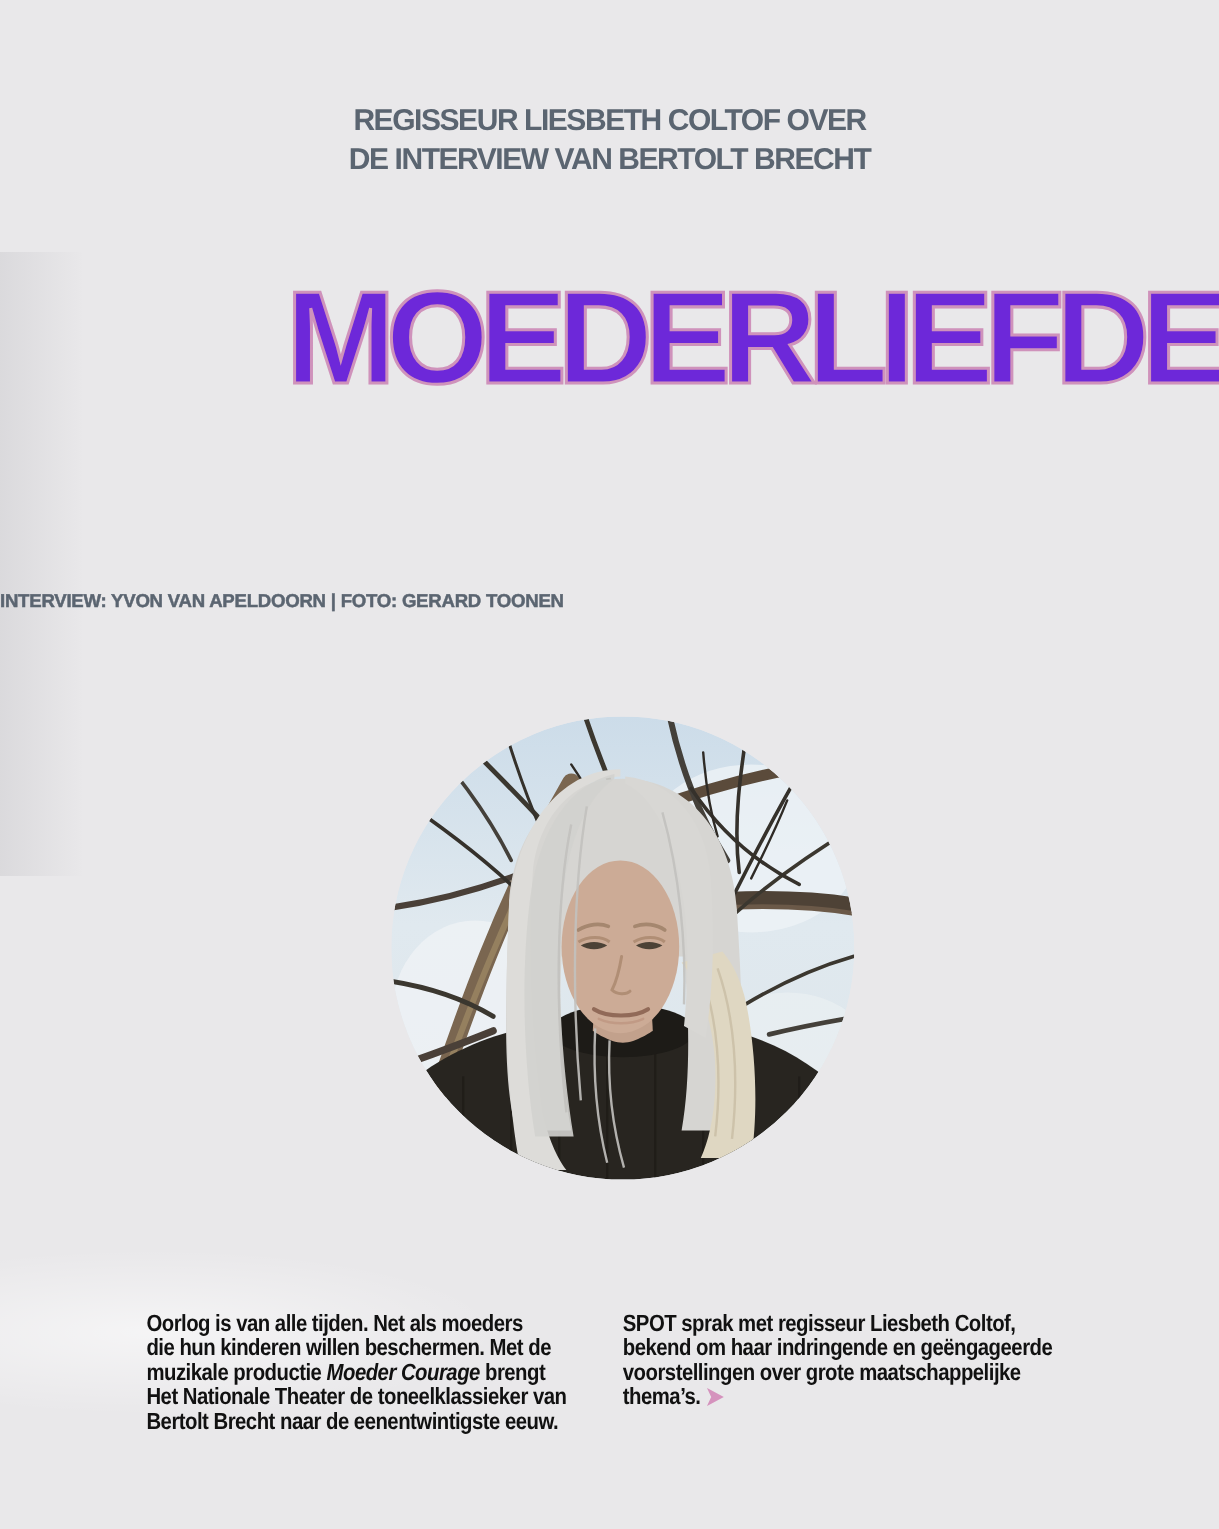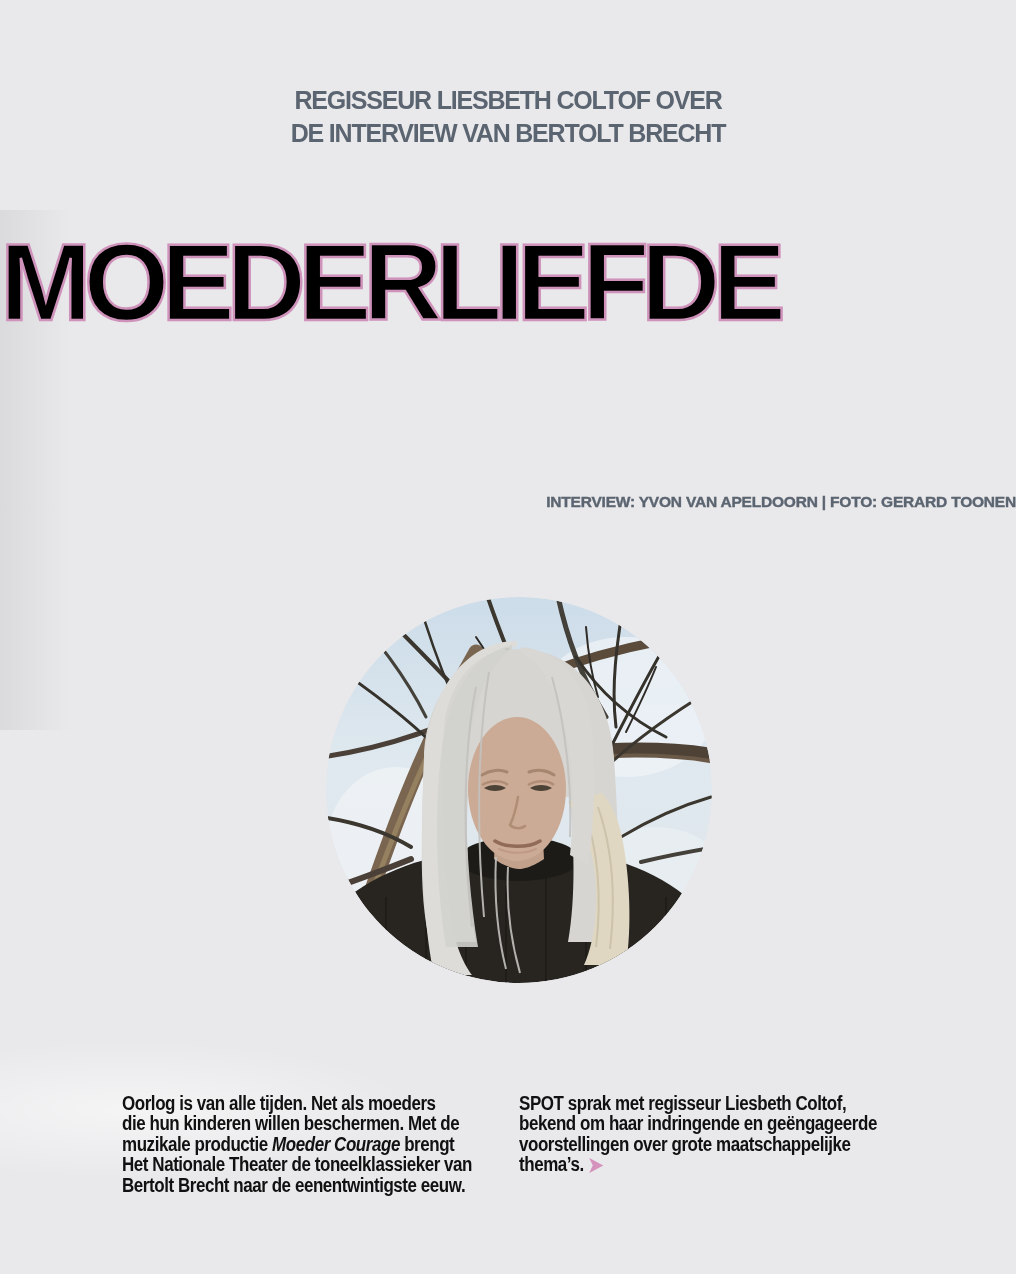--- a/index.html
+++ b/index.html
@@ -19,30 +19,30 @@
     background:radial-gradient(ellipse at 30% 50%,rgba(255,255,255,0.55),rgba(255,255,255,0) 70%);
     pointer-events:none;
   }
   .kicker{
     position:absolute;left:0;top:84px;width:1016px;
     text-align:center;color:#5b6571;font-weight:bold;
     font-size:25px;line-height:33px;letter-spacing:-1.2px;
   }
   .main-title{
     position:absolute;left:0;top:230px;width:1016px;
-    text-align:left;color:#000000;font-weight:bold;
+    text-align:right;color:#6d28d9;font-weight:bold;
     font-size:110px;line-height:104px;
     -webkit-text-stroke:2.5px #cf92bb;
   }
   .main-title .t-line{display:block;white-space:nowrap;}
   .main-title .t-line1{letter-spacing:-8px;}
   .main-title .t-line2{letter-spacing:-9px;}
   .byline{
     position:absolute;left:0;top:492px;width:1016px;
-    text-align:right;color:#5b6571;font-weight:bold;
+    text-align:left;color:#5b6571;font-weight:bold;
     font-size:15.5px;line-height:20px;letter-spacing:-0.2px;
     -webkit-text-stroke:0.4px #5b6571;
   }
   .portrait{
     position:absolute;left:326px;top:597px;width:386px;height:386px;
     border-radius:50%;overflow:hidden;
   }
   .portrait svg{display:block;width:100%;height:100%;}
   .intro-col{
     position:absolute;top:1093px;color:#111111;font-weight:bold;

